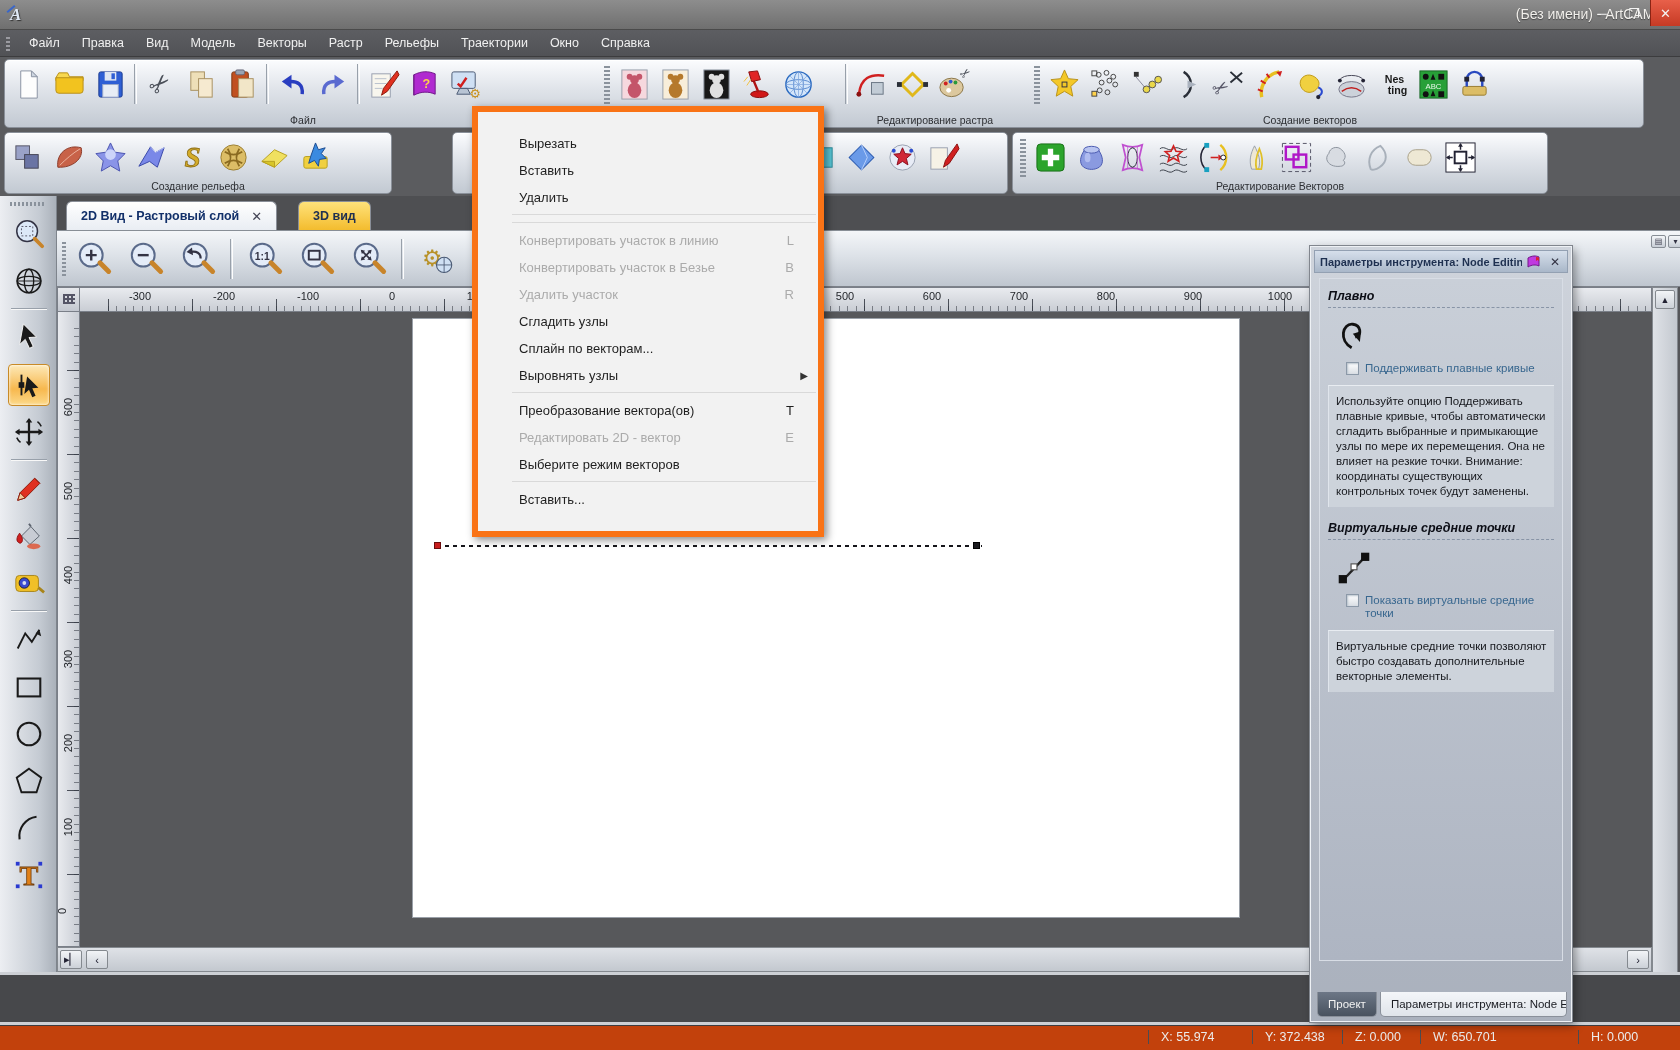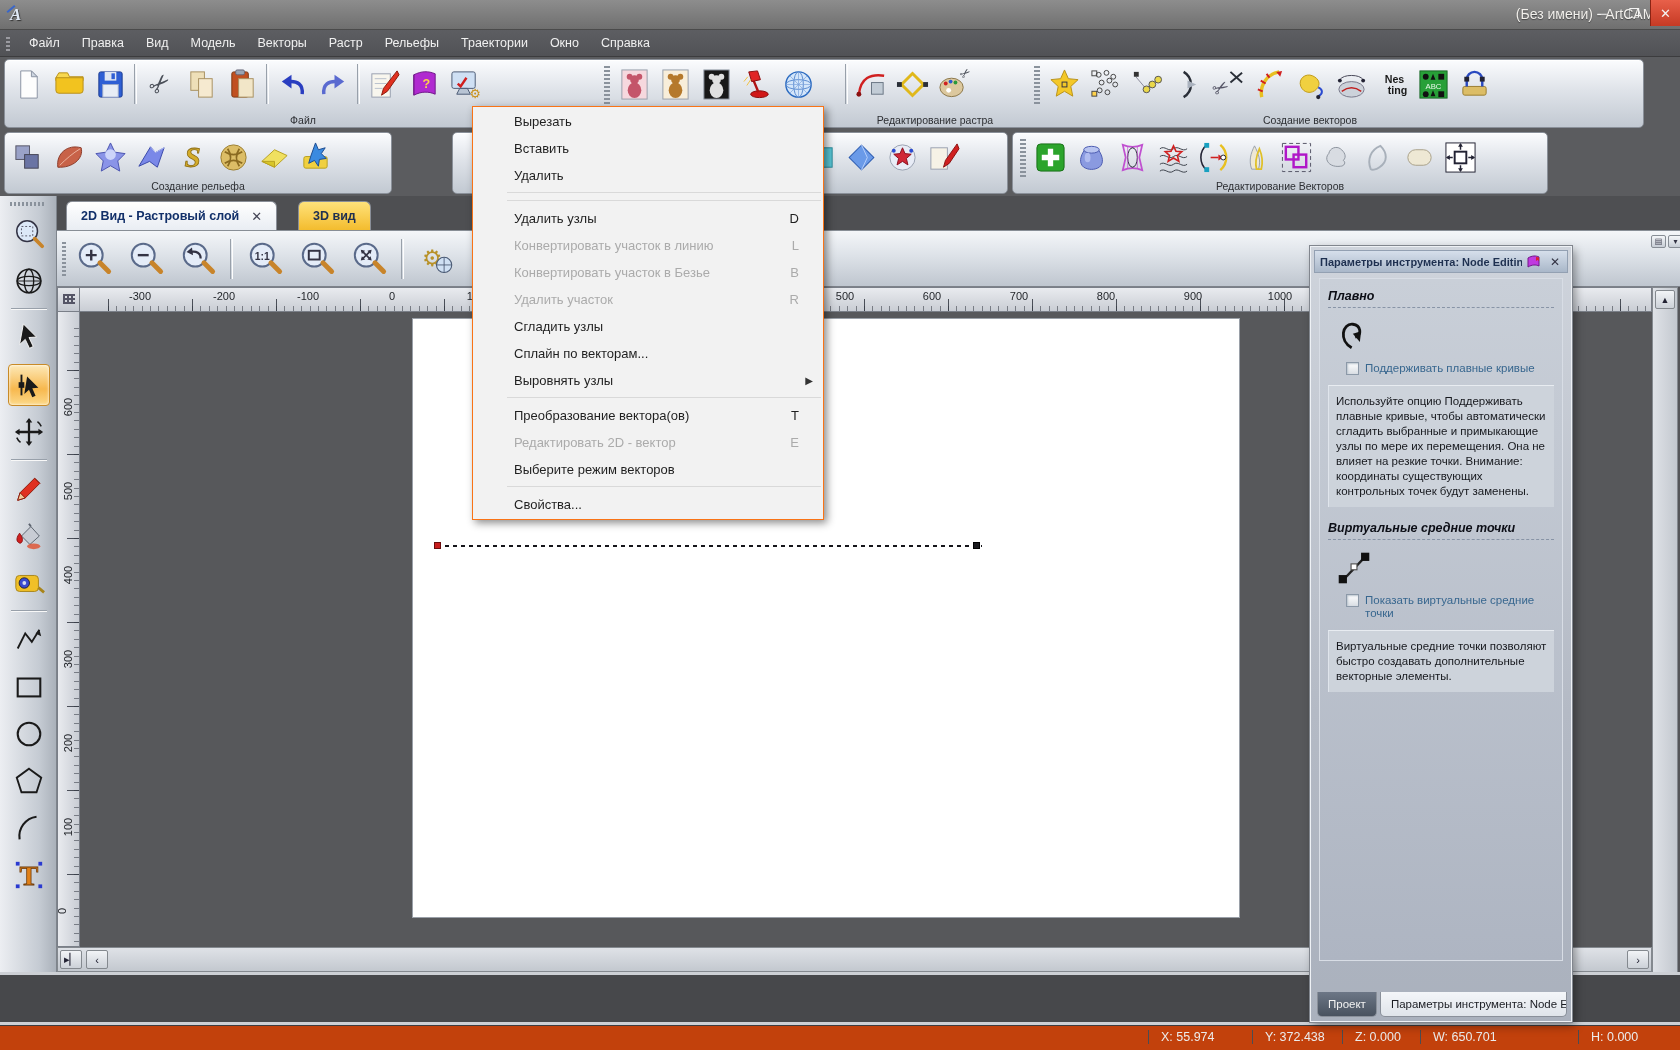--- a/index.html
+++ b/index.html
@@ -75,21 +75,21 @@
 #vscroll{left:1652px;top:287px;width:26px;height:735px;background:linear-gradient(90deg,#dfe2e7,#c3c8cf);border:1px solid #84898f}
 .vscbtn{position:absolute;left:2px;width:20px;height:19px;background:linear-gradient(#f2f4f7,#ccd1d8);border:1px solid #84898f;border-radius:2px;text-align:center;font-size:9px;color:#223;line-height:18px}
 
 #sep-a{left:0;top:972px;width:1680px;height:3px;background:#cdd0d5}
 #paletterow{left:0;top:975px;width:1680px;height:47px;background:#47484b}
 #sep-b{left:0;top:1022px;width:1680px;height:3px;background:#cdd0d5}
 #statusbar{left:0;top:1025px;width:1680px;height:25px;background:#c2410c;border-top:1px solid #3c3c40}
 .stfield{position:absolute;top:4px;font-size:12.5px;color:#ececec;padding-left:12px;border-left:1px solid #4c4c52}
 #stchip{left:60px;top:1030px}
 
-#ctxmenu{left:472px;top:106px;width:352px;background:#f2f2f2;border:1px solid #f97316;box-shadow:3px 3px 8px rgba(0,0,0,.45);z-index:50;padding:1px 0}
+#ctxmenu{left:472px;top:106px;width:352px;background:#f2f2f2;border:6px solid #f97316;box-shadow:3px 3px 8px rgba(0,0,0,.45);z-index:50;padding:18px 0}
 .cmi{position:relative;height:27px;display:flex;align-items:center;padding-left:41px;font-size:13px;color:#1f1f1f}
 .cmi.disabled{color:#ababab}
 .cmi .sc{position:absolute;right:24px;color:inherit}
 .cmi .sub{position:absolute;right:10px;font-size:10px;color:#333}
 .cmsep{height:8px;position:relative}
 .cmsep:before{content:"";position:absolute;left:34px;right:2px;top:3px;border-top:1px solid #d9d9d9}
 
 #toolpanel{left:1310px;top:246px;width:262px;height:776px;background:linear-gradient(#cfd4dc,#b4bac5 60%,#aab1bd);border:1px solid #eef1f5;outline:1px solid #81868e;box-shadow:3px 4px 9px rgba(0,0,0,.4);z-index:30}
 #tp-header{position:absolute;left:3px;top:3px;right:3px;height:23px;background:linear-gradient(#d6dfeb,#a9b7c9);border:1px solid #93a0b2;display:flex;align-items:center;padding:0 5px;gap:5px}
 #tp-title{flex:1;font-size:11px;font-weight:bold;color:#1e3050;white-space:nowrap;overflow:hidden}
@@ -803,24 +803,20 @@
       <span>Вырезать</span>
     </div>
     <div class="cmi">
       <span>Вставить</span>
     </div>
     <div class="cmi">
       <span>Удалить</span>
     </div>
     <div class="cmsep"></div>
     <div class="cmsep"></div>
-    <div class="cmi">
-      <span>Удалить узлы</span>
-      <span class="sc">D</span>
-    </div>
     <div class="cmi disabled">
       <span>Конвертировать участок в линию</span>
       <span class="sc">L</span>
     </div>
     <div class="cmi disabled">
       <span>Конвертировать участок в Безье</span>
       <span class="sc">B</span>
     </div>
     <div class="cmi disabled">
       <span>Удалить участок</span>
@@ -843,21 +839,21 @@
     </div>
     <div class="cmi disabled">
       <span>Редактировать 2D - вектор</span>
       <span class="sc">E</span>
     </div>
     <div class="cmi">
       <span>Выберите режим векторов</span>
     </div>
     <div class="cmsep"></div>
     <div class="cmi">
-      <span>Свойства...</span>
+      <span>Вставить...</span>
     </div>
   </div>
 
 <div id="toolpanel" class="abs">
   <div id="tp-header">
     <span id="tp-title">Параметры инструмента: Node Editing</span>
     <span id="tp-book">
         <svg viewBox="0 0 16 14">
           <path d="M1 3c4-2.5 8-2.5 11-1v9c-3-1.5-7-1.5-11 1z" fill="#c03ae0" stroke="#701a88"></path>
           <path d="M9 2v4l1.5-1L12 6V2.5" fill="#d82030"></path>

